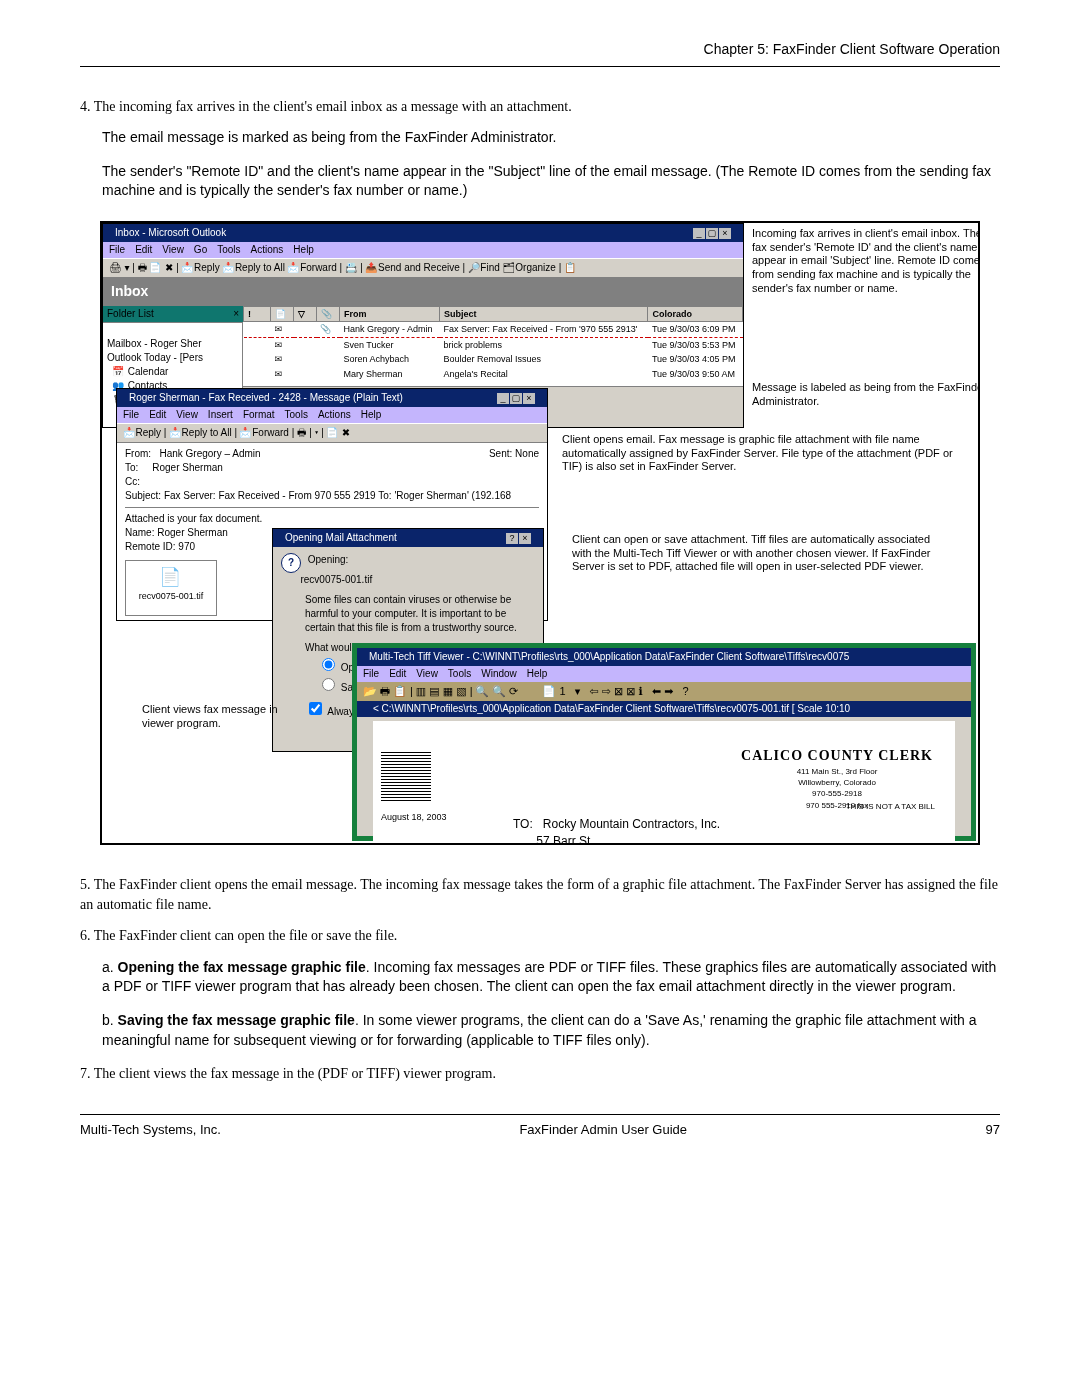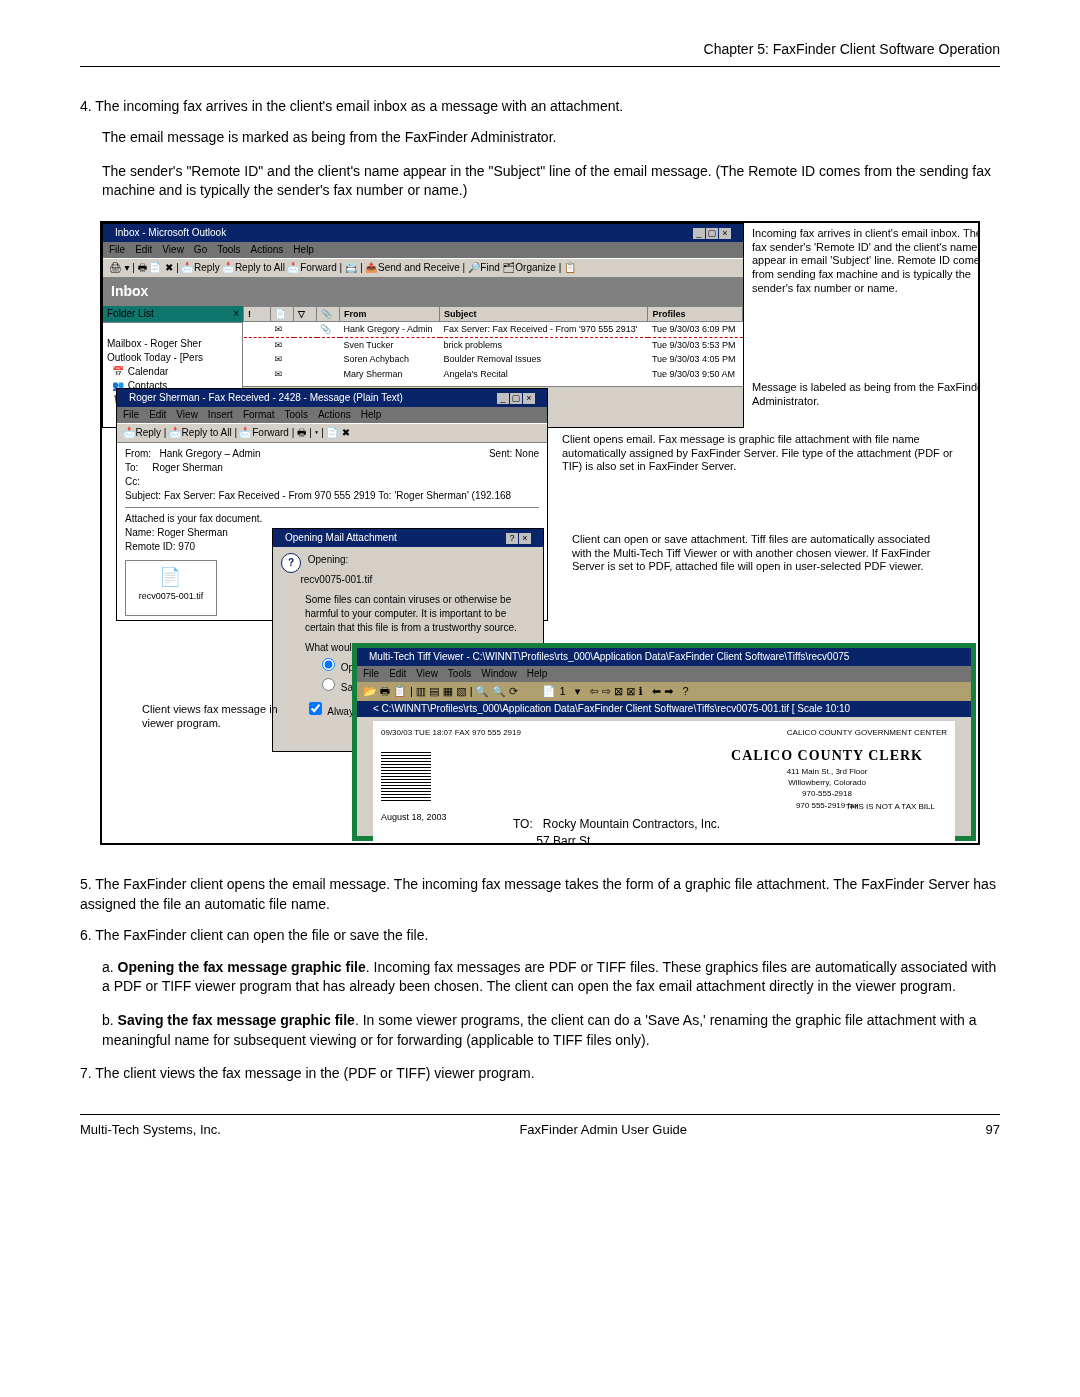--- a/index.html
+++ b/index.html
@@ -21,20 +21,21 @@
   hr {
     border: none;
     border-top: 1px solid #000;
     margin: 0 0 30px 0;
   }
   hr.footer-rule {
     margin: 30px 0 6px 0;
   }
   .step {
     margin-bottom: 12px;
+    font-family: Liberation Serif, serif;
   }
   .step-indent {
     margin-left: 22px;
     margin-bottom: 14px;
   }
   .sub-indent {
     margin-left: 22px;
     margin-bottom: 14px;
   }
   .figure {
@@ -65,21 +66,21 @@
     display: inline-block;
     width: 12px; height: 11px;
     background: #c0c0c0;
     color: #000;
     text-align: center;
     line-height: 11px;
     margin-left: 1px;
     font-size: 9px;
   }
   .menubar {
-    background: #737373;
+    background: #c4b5fd;
     padding: 1px 6px;
     font-size: 10px;
   }
   .menubar span { margin-right: 10px; text-decoration: underline; text-decoration-color: transparent; }
   .menubar span::first-letter { text-decoration: underline; }
   .toolbar {
     background: #d4d0c8;
     padding: 2px 6px;
     font-size: 10px;
     border-top: 1px solid #fff;
@@ -187,21 +188,21 @@
     margin: 4px 16px;
     height: 160px;
     padding: 6px 8px;
     font-size: 9px;
     position: relative;
     overflow: hidden;
   }
   .faxpage .fxheader { font-size: 8px; display: flex; justify-content: space-between; }
   .faxpage .co {
     position: absolute;
-    right: 32px;
+    right: 22px;
     top: 25px;
     text-align: center;
     font-size: 8px;
   }
   .faxpage .co .cotitle {
     font-family: "Times New Roman", serif;
     font-size: 14px;
     letter-spacing: 1px;
     font-weight: bold;
   }
@@ -281,21 +282,21 @@
       <div class="msglist">
         <table>
           <tbody>
               <tr>
             <th style="width:18px;">!</th>
                 <th style="width:14px;">📄</th>
                 <th style="width:14px;">▽</th>
                 <th style="width:14px;">📎</th>
             <th>From</th>
             <th>Subject</th>
-            <th>Profiles</th>
+            <th>Colorado</th>
           </tr>
           <tr class="highlight-row">
             <td></td>
                 <td>✉</td>
                 <td></td>
                 <td>📎</td>
             <td>Hank Gregory - Admin</td>
             <td>Fax Server: Fax Received - From '970 555 2913'</td>
             <td>Tue 9/30/03 6:09 PM</td>
           </tr>
@@ -384,24 +385,20 @@
   <div class="tiffwin">
     <div class="titlebar" style="background:#0a246a;">
       <span>Multi-Tech Tiff Viewer - C:\WINNT\Profiles\rts_000\Application Data\FaxFinder Client Software\Tiffs\recv0075</span>
     </div>
     <div class="menubar">
       <span>File</span><span>Edit</span><span>View</span><span>Tools</span><span>Window</span><span>Help</span>
     </div>
     <div class="vtoolbar">📂 🖶 📋 | ▥ ▤ ▦ ▧ | 🔍 🔍 ⟳ &nbsp;&nbsp;&nbsp;&nbsp;&nbsp;&nbsp; 📄 1 &nbsp; ▾ &nbsp; ⇦ ⇨ ⊠ ⊠ ℹ &nbsp; ⬅ ➡ &nbsp; ?</div>
     <div class="docbar">&lt; C:\WINNT\Profiles\rts_000\Application Data\FaxFinder Client Software\Tiffs\recv0075-001.tif [ Scale 10:10</div>
     <div class="faxpage">
-      <div class="fxheader">
-        <span>09/30/03  TUE 18:07 FAX 970 555 2919</span>
-        <span>CALICO COUNTY GOVERNMENT CENTER</span>
-      </div>
       <div class="leftblock"></div>
       <div class="co">
         <div class="cotitle">CALICO COUNTY CLERK</div>
         <div>411 Main St., 3rd Floor</div>
         <div>Willowberry, Colorado</div>
         <div>970-555-2918</div>
         <div>970 555-2919 fax</div>
       </div>
       <div style="position:absolute;left:8px;top:90px;font-weight:normal;">August 18, 2003</div>
       <div style="position:absolute;right:20px;top:80px;font-size:8px;">THIS IS NOT A TAX BILL</div>

